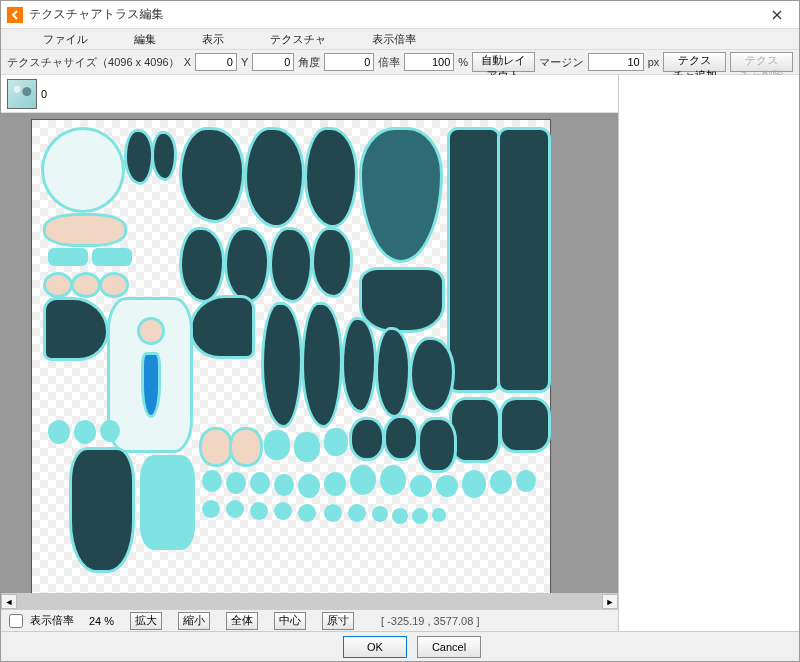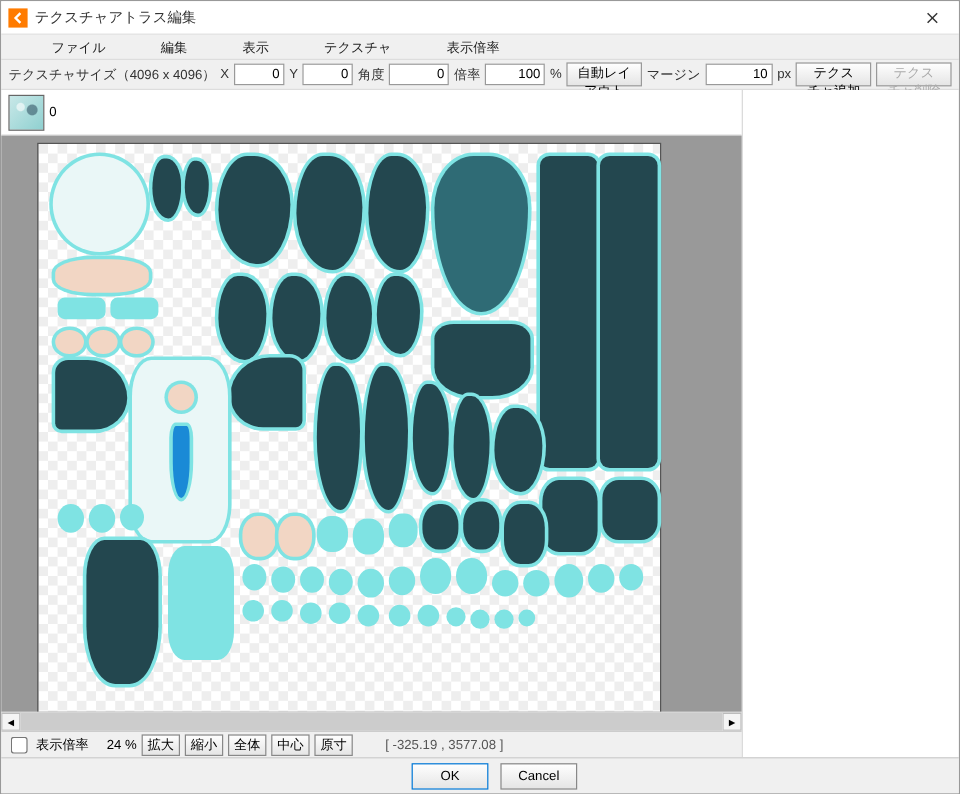--- a/index.html
+++ b/index.html
@@ -27,21 +27,21 @@
   .canvaswrap { flex: 1; background: #999; position: relative; overflow: hidden; padding: 6px; }
   .canvas { position: absolute; left: 30px; top: 6px; width: 520px; height: 520px; background:
      repeating-conic-gradient(#fff 0 25%, #eee 0 50%) 0 0/16px 16px; border: 1px solid #555; overflow: visible; }
   .piece { position: absolute; border-radius: 40% 50% 45% 55% / 50% 45% 55% 50%; }
   .hscroll { height: 16px; background: #e8e8e8; border-top: 1px solid #ccc; display: flex; }
   .hscroll .arrow { width: 16px; display:flex; align-items:center; justify-content:center; border:1px solid #bbb; background:#f4f4f4; font-size:9px; }
   .hscroll .track { flex:1; background:#e8e8e8; position:relative; }
   .hscroll .thumbbar { position:absolute; left:0; top:0; bottom:0; width:100%; background:#ccc; }
   .statusbar { height: 22px; display: flex; align-items: center; padding: 0 4px; gap: 4px; background: #f0f0f0; border-top: 1px solid #ccc; }
   .statusbar input[type="checkbox"] { width:14px; height:14px; }
-  .statusbar button { height: 18px; border: 1px solid #888; background: linear-gradient(#fefefe,#e5e5e5); padding: 0 4px; font-size: 11px; cursor: pointer; }
+  .statusbar button { height: 18px; border: 1px solid #888; background: linear-gradient(#fefefe,#e5e5e5); padding: 0 4px; font-size: 11px; cursor: pointer; margin-left: 12px; }
   .right { width: 180px; background: #fff; display: flex; flex-direction: column; }
   .right .listhead { height: 26px; display: flex; align-items: center; padding: 0 6px; gap: 4px; border-bottom: 1px solid #ddd; background: #f0f0f0; }
   .right select { flex: 1; height: 19px; border: 1px solid #999; background: #fff; }
   .right .listbody { flex: 1; background: #fff; }
   .footer { height: 30px; display: flex; align-items: center; justify-content: center; gap: 10px; border-top: 1px solid #ccc; background: #f0f0f0; padding-left: 24px; }
   .footer button { width: 64px; height: 22px; border: 1px solid #888; background: linear-gradient(#fefefe,#e5e5e5); cursor: pointer; }
   .footer button.ok { border: 1px solid #0078d7; }
 </style>
 </head>
 <body>

